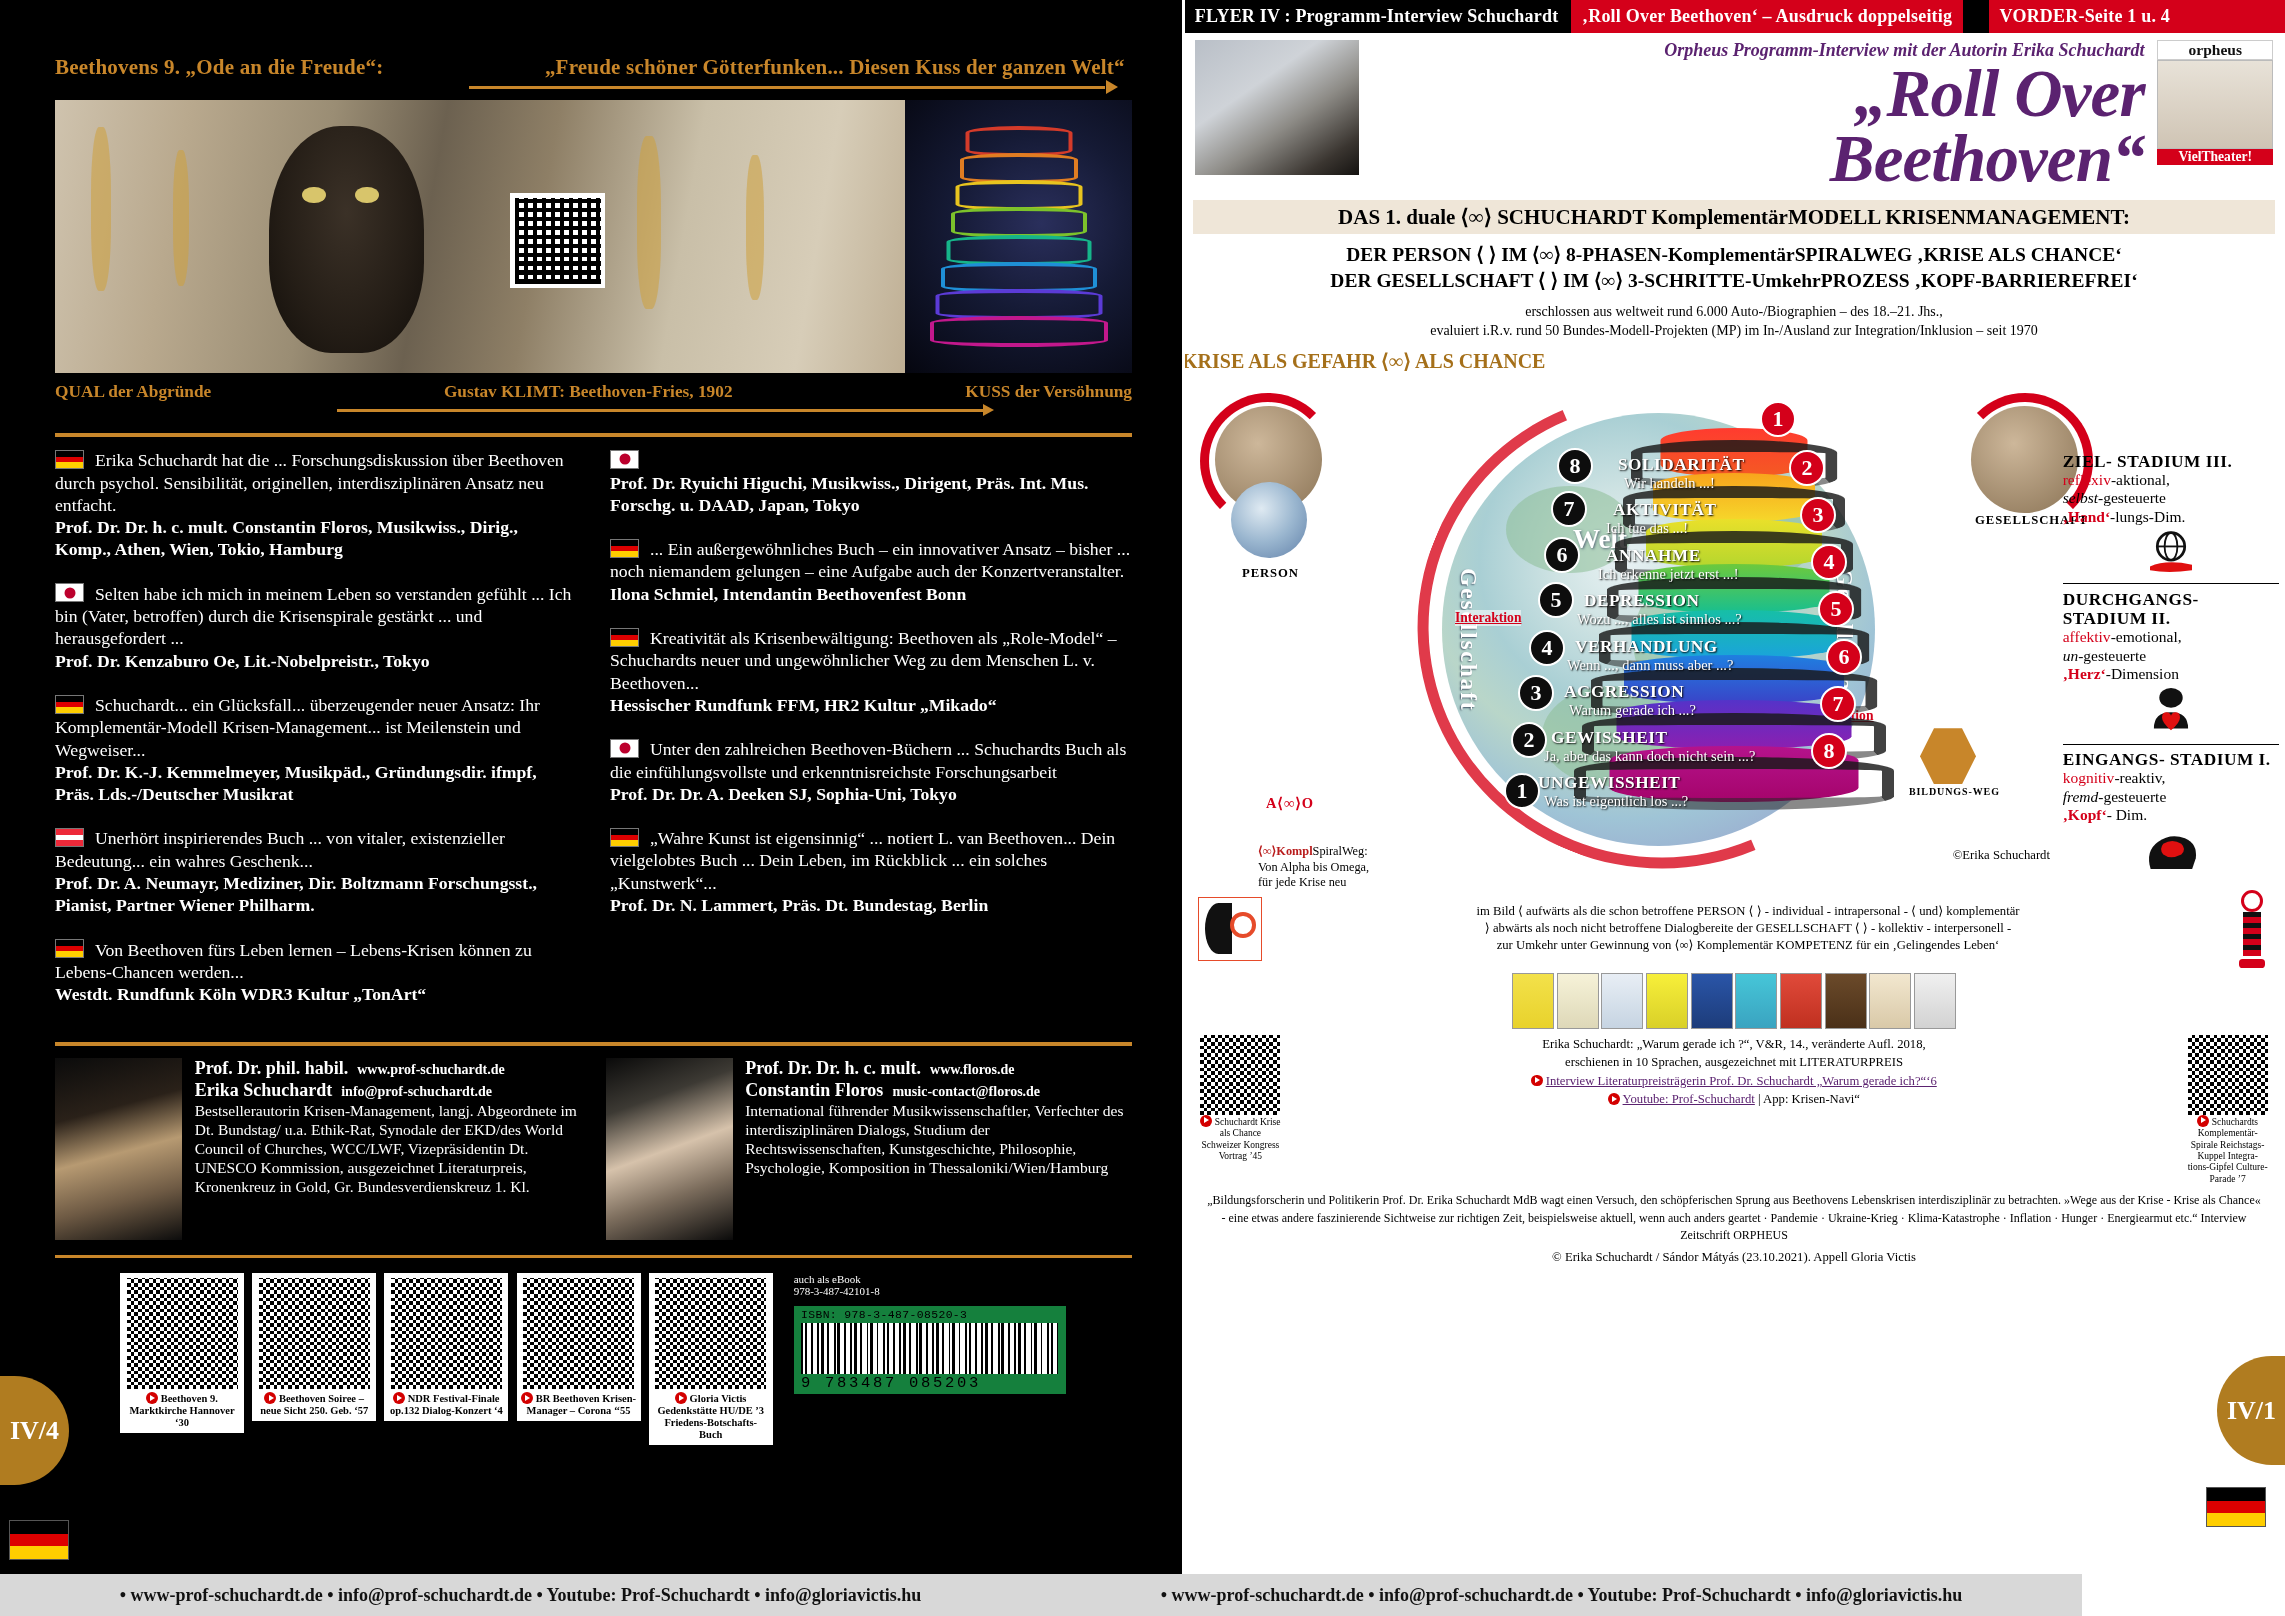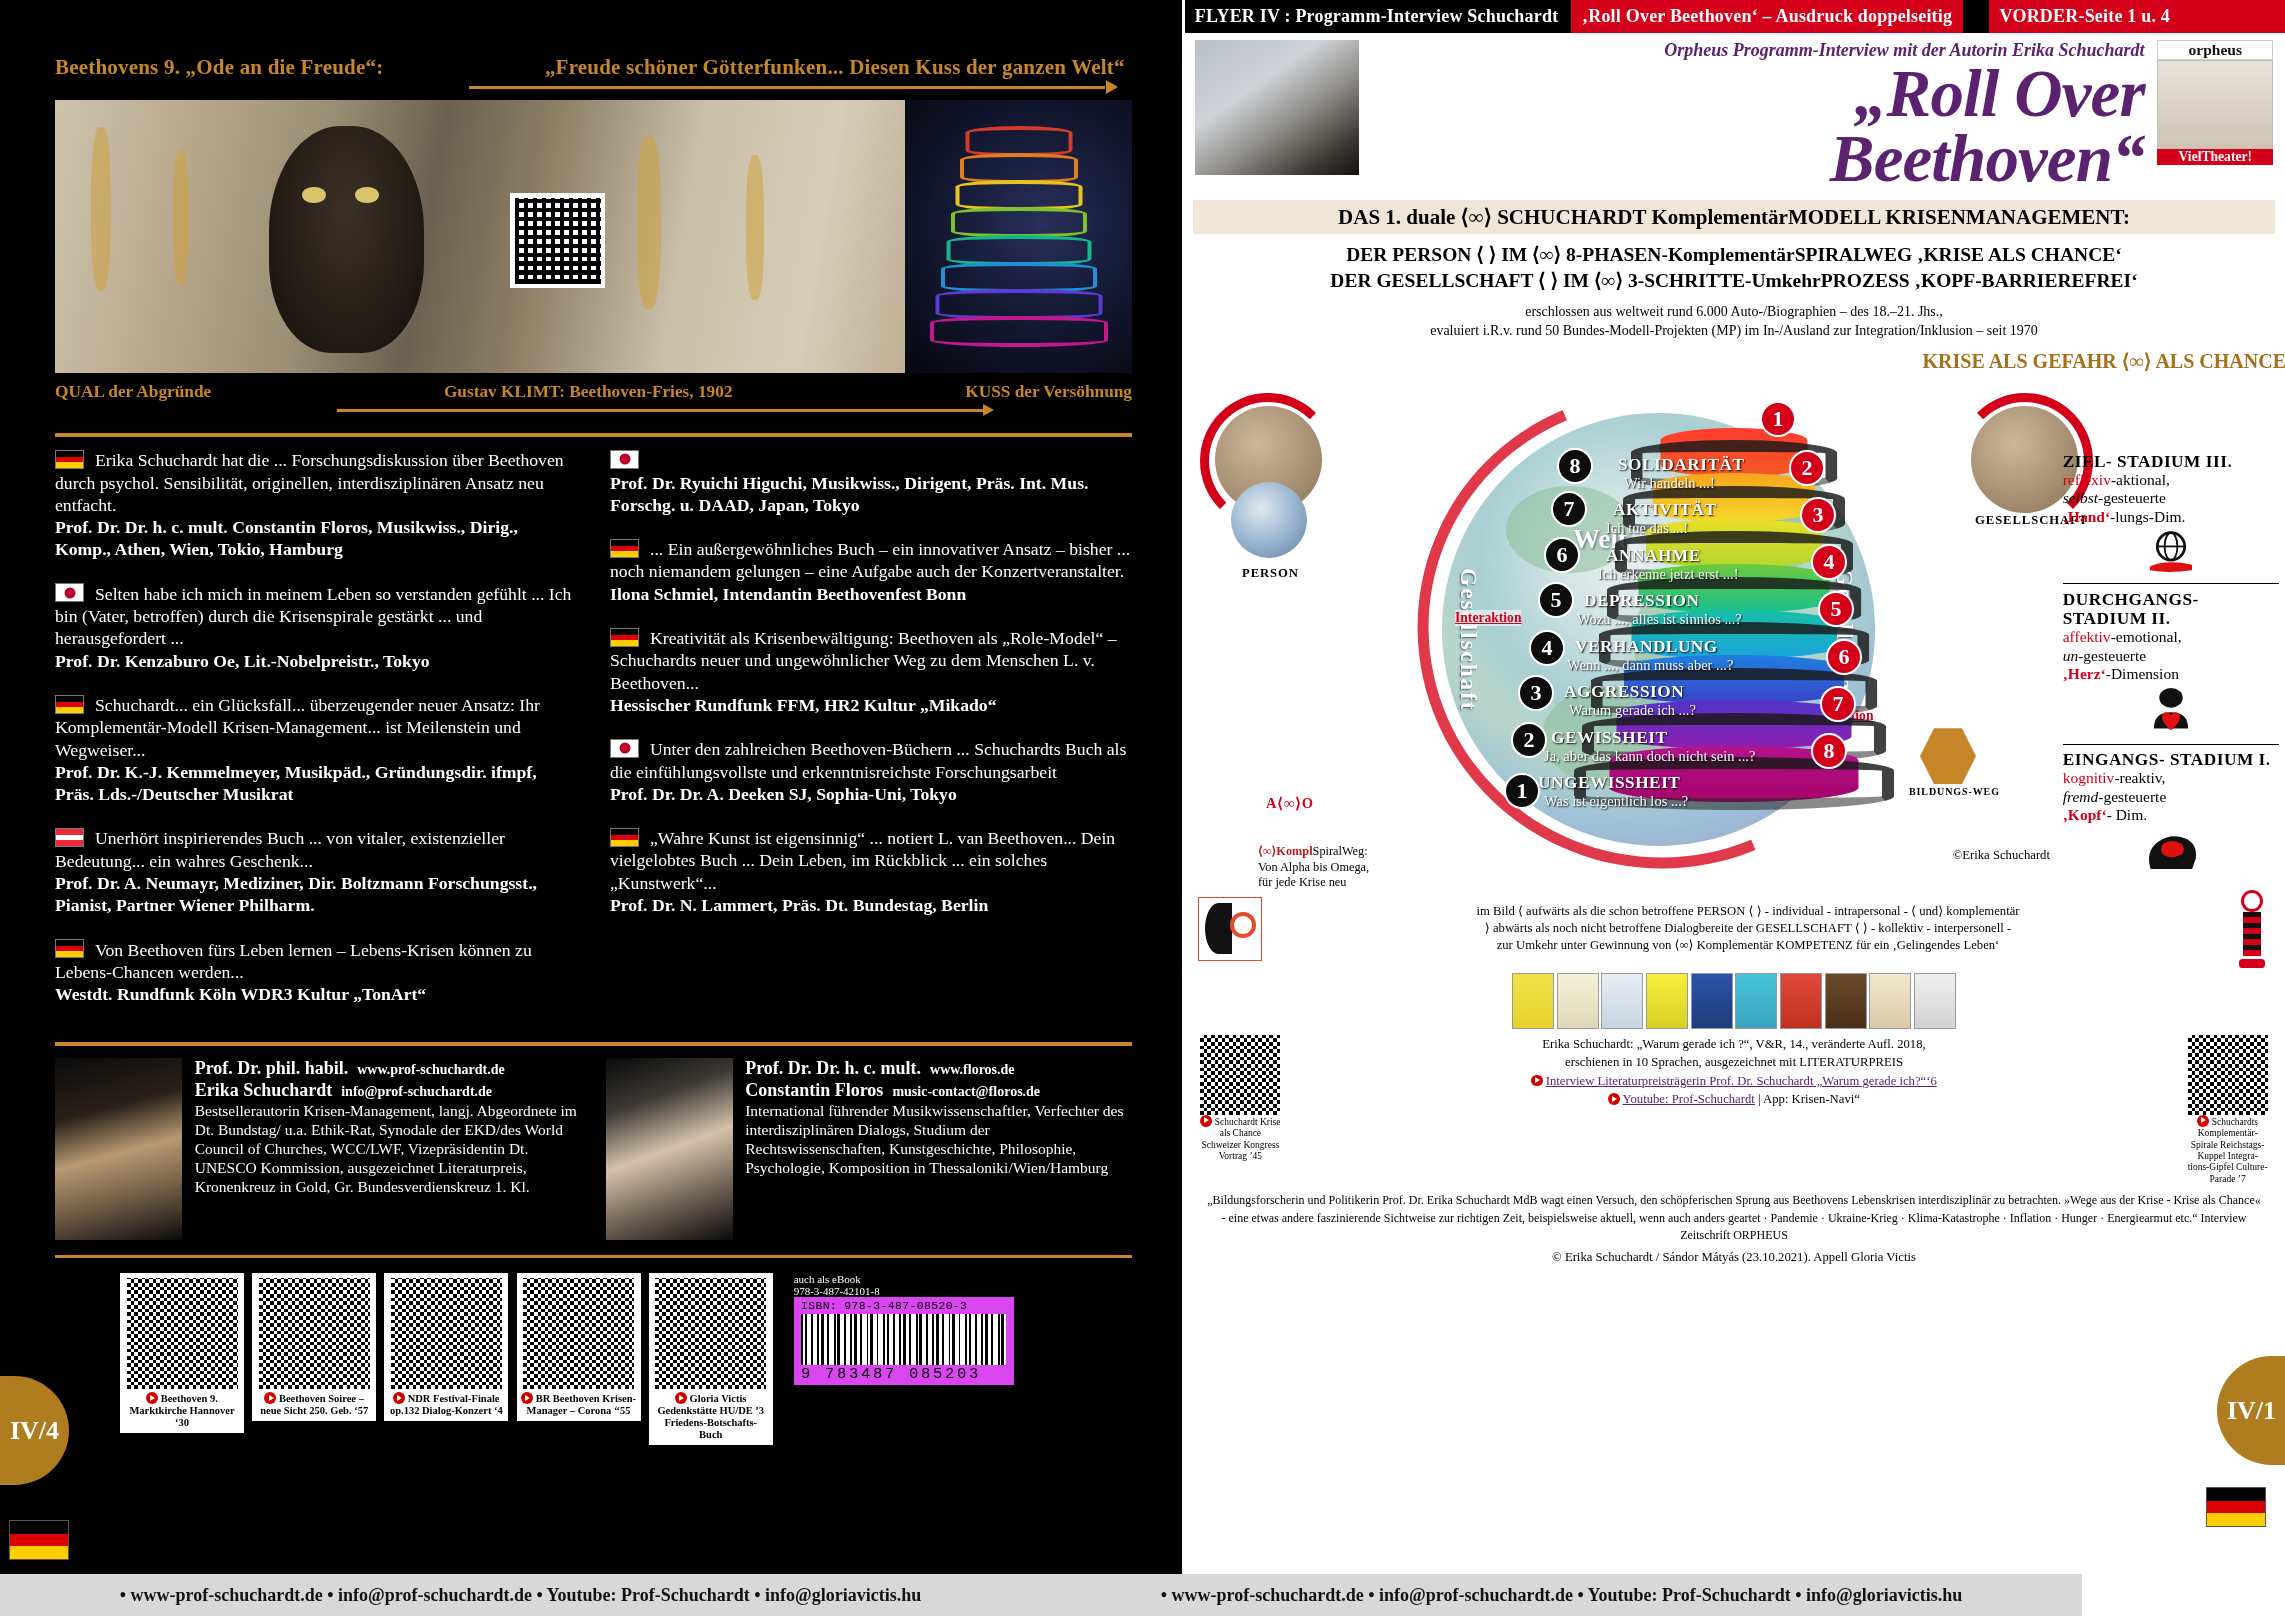--- a/index.html
+++ b/index.html
@@ -80,21 +80,21 @@
         repeating-linear-gradient(90deg,#000 0 3.6px,#fff 3.6px 7.3px);
       background-blend-mode:difference; }
   .qr-cap { font-size:10.5px; line-height:1.15; margin-top:2.7px; font-weight:bold; }
   .play { display:inline-block; width:11.8px; height:11.8px; background:#d30000; border-radius:50%;
       position:relative; vertical-align:-1.8px; margin-right:2.7px;}
   .play:after{content:""; position:absolute; left:4.1px; top:2.7px; border-left:5.5px solid #fff;
       border-top:3.2px solid transparent; border-bottom:3.2px solid transparent;}
 
   .ebook-area { color:#fff; margin-left:12.7px; }
   .ebook-line { font-size:11px; }
-  .barcode { background:#d946ef; color:#000; padding:3.6px 7.3px 1.8px; width:220px; }
+  .barcode { background:#15803d; color:#000; margin-top:9px; padding:3.6px 7.3px 1.8px; width:272px; }
   .barcode-num { font-family:"Liberation Mono", monospace; font-size:11.4px; letter-spacing:0.4px; }
   .barcode-bars { height:51px; margin-top:1.8px;
       background-image:repeating-linear-gradient(90deg,#000 0 1.8px,#fff 1.8px 3.6px,#000 3.6px 6.4px,#fff 6.4px 10px,#000 10px 11.8px,#fff 11.8px 16.4px); }
   .barcode-low { font-family:"Liberation Mono", monospace; font-size:15.5px; letter-spacing:2.7px;}
 
   .iv-badge { position:absolute; left:0; width:69px; height:109px; background:#b07c20; color:#fff;
       border-radius:0 109px 109px 0; display:flex; align-items:center; justify-content:center;
       font-size:26px; font-weight:bold; }
   .flag-big { position:absolute; width:60px; height:40px; border:0.9px solid #555; }
 
@@ -119,21 +119,21 @@
       display:flex; align-items:center; justify-content:center; font-size:9px; color:#555; }
   .viel { background:#d4001a; color:#fff; font-size:13.6px; font-weight:bold; text-align:center; }
 
   .model-band { background:#efe6d8; margin:9px 11px 0 11px; text-align:center;
       font-size:21px; font-weight:bold; padding:4.5px 0; }
   .red { color:#d4001a; }
 
   .duale { text-align:center; font-size:19.5px; font-weight:bold; line-height:1.38; margin-top:7.3px; }
   .sub-note { text-align:center; font-size:14px; line-height:1.35; margin-top:7.3px; }
 
-  .krise-head { text-align:right; color:#a5701a; font-weight:bold; font-size:20px; margin-top:9px; }
+  .krise-head { text-align:left; color:#a5701a; font-weight:bold; font-size:20px; margin-top:9px; }
 
   .diagram { position:relative; width:1104px; height:509px; margin-top:1.8px; }
   .globe { position:absolute; left:260px; top:38px; width:433px; height:433px; border-radius:50%;
       background:radial-gradient(circle at 42% 34%, #e9f2f4 0%, #cfe3e3 18%, #a9cfd4 38%,
                  #b9d6c9 52%, #9fc4d6 68%, #9aa9cf 85%, #8e9ac4 100%); }
   .globe-land { position:absolute; border-radius:50%; background:rgba(140,190,150,.55); }
   .ring-red { position:absolute; left:235px; top:16.4px; width:484px; height:476px; border-radius:50%;
       border:11.8px solid #e03a4a; border-top-color:transparent; border-right-color:transparent;
       transform:rotate(22deg); }
   .layer { position:absolute; left:50%; transform:translateX(-50%); border-radius:50% / 26%; }

